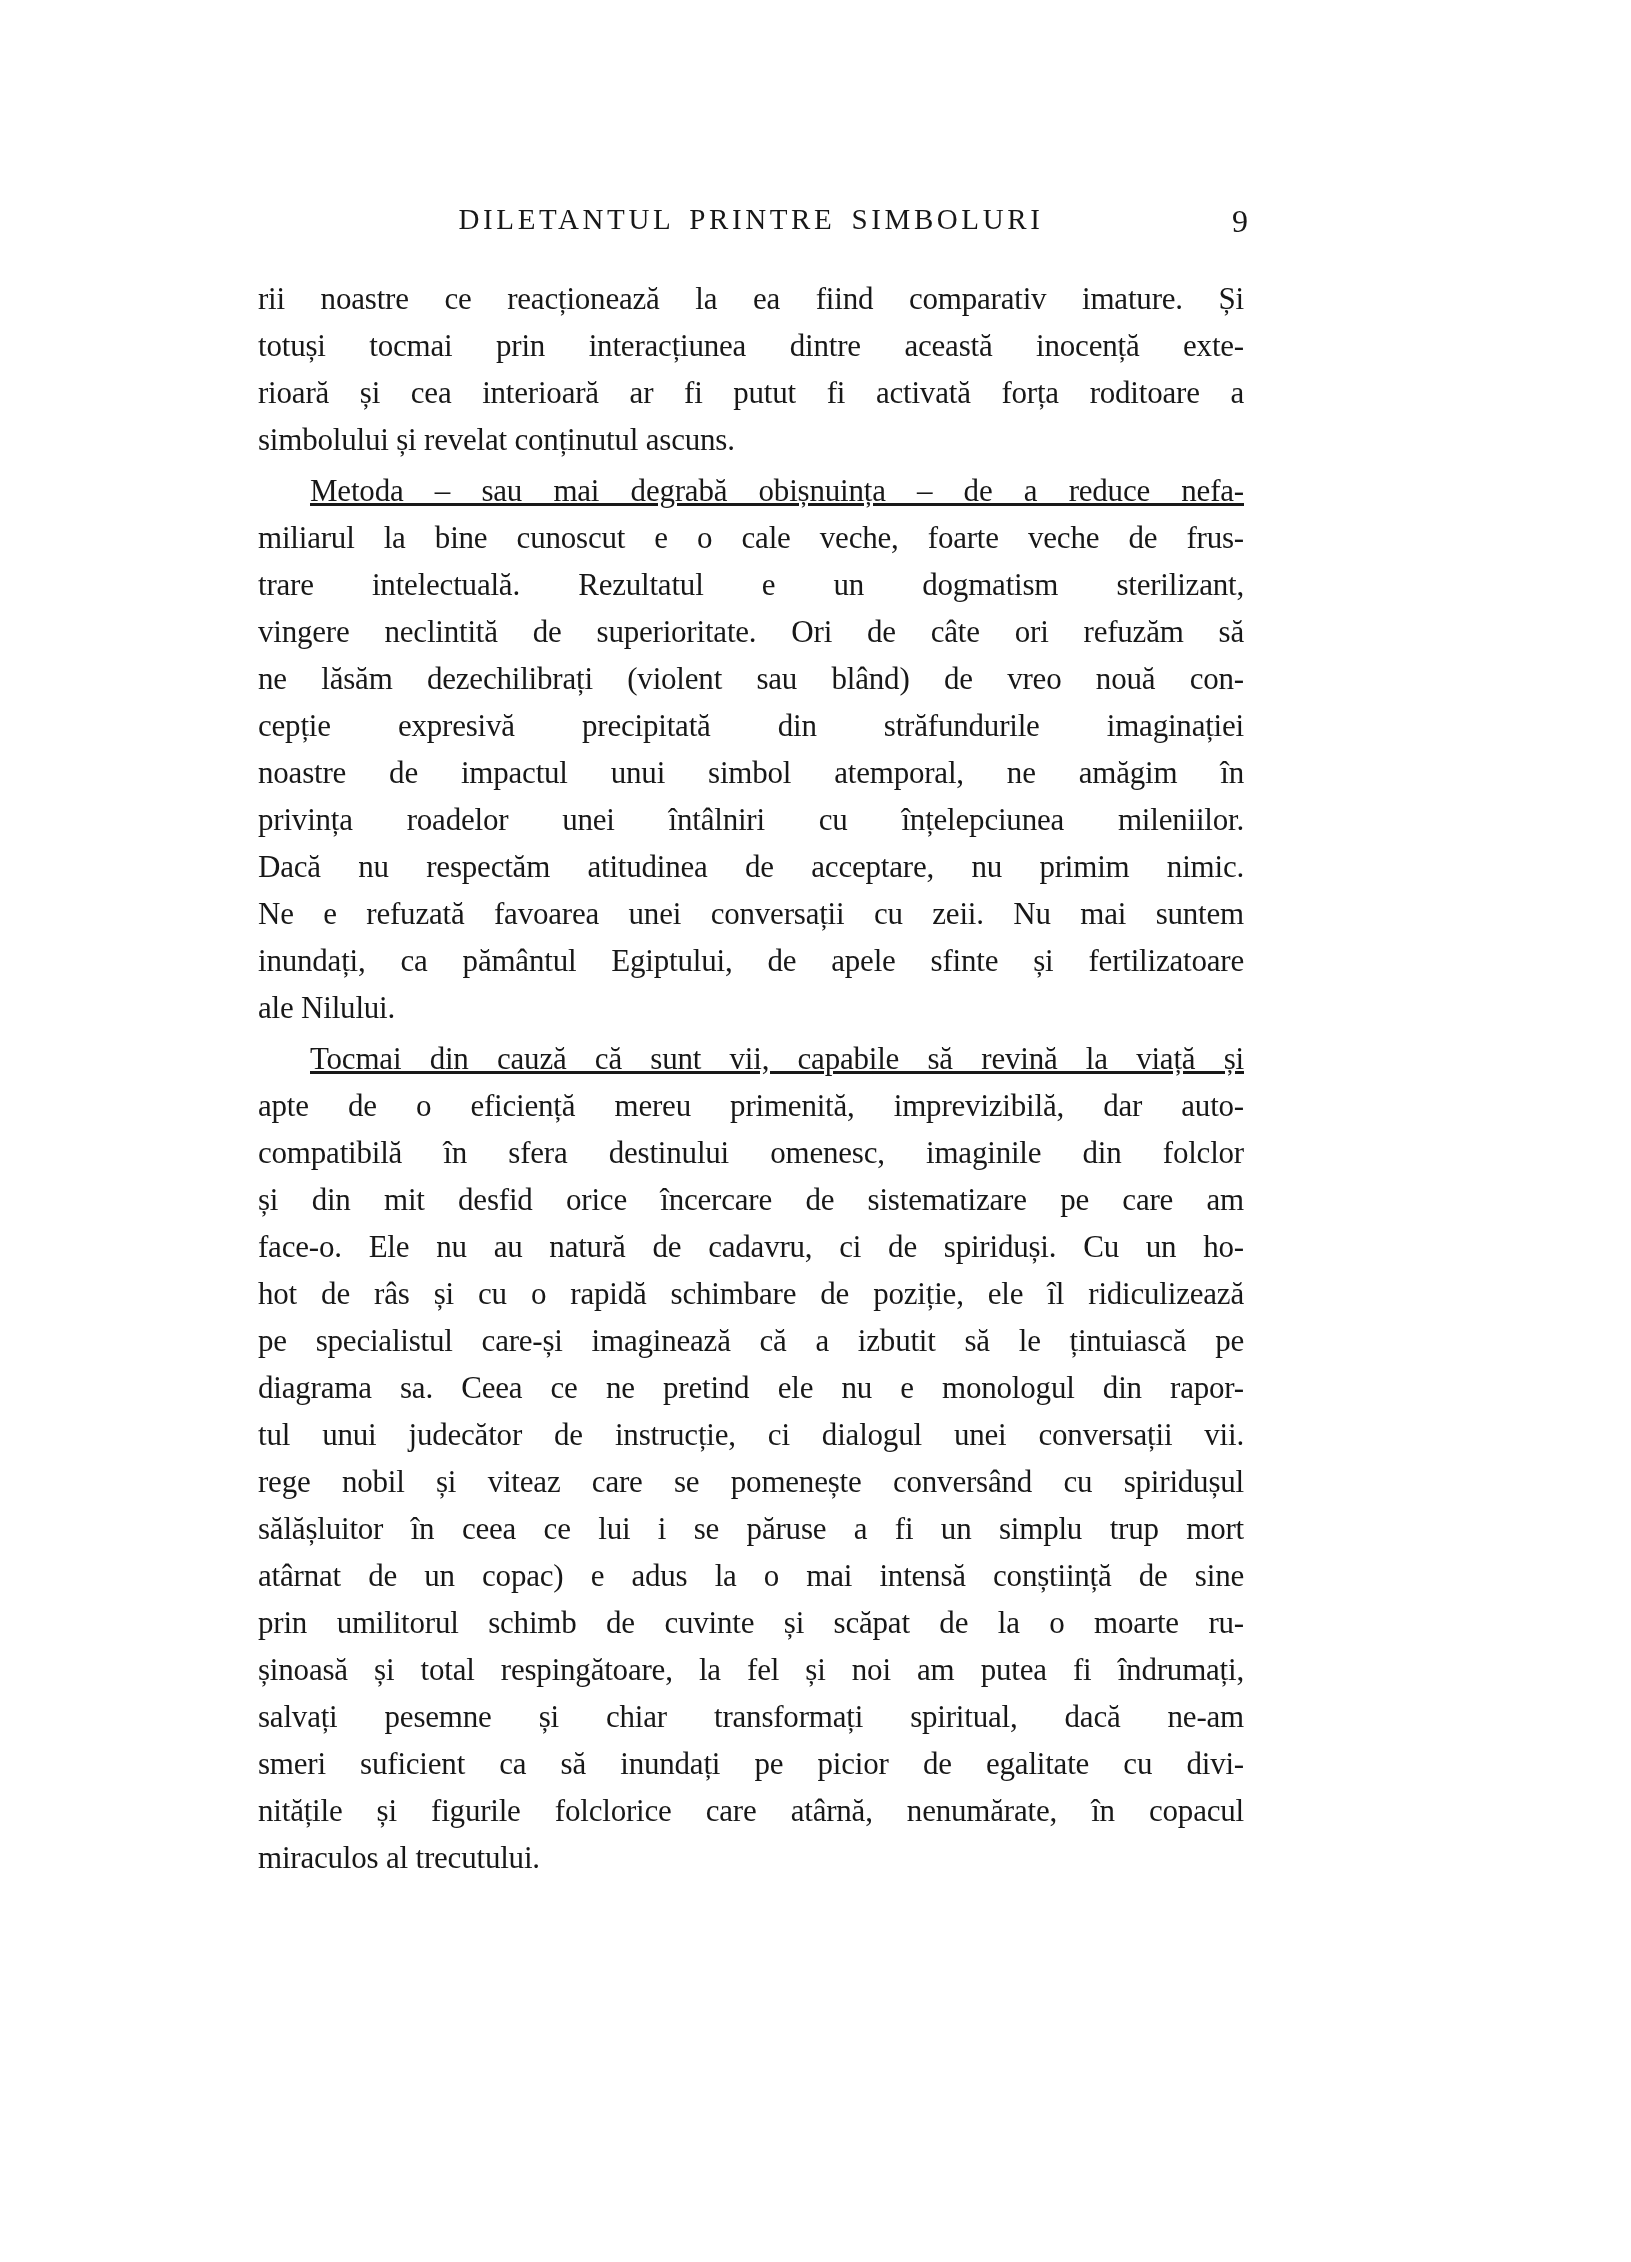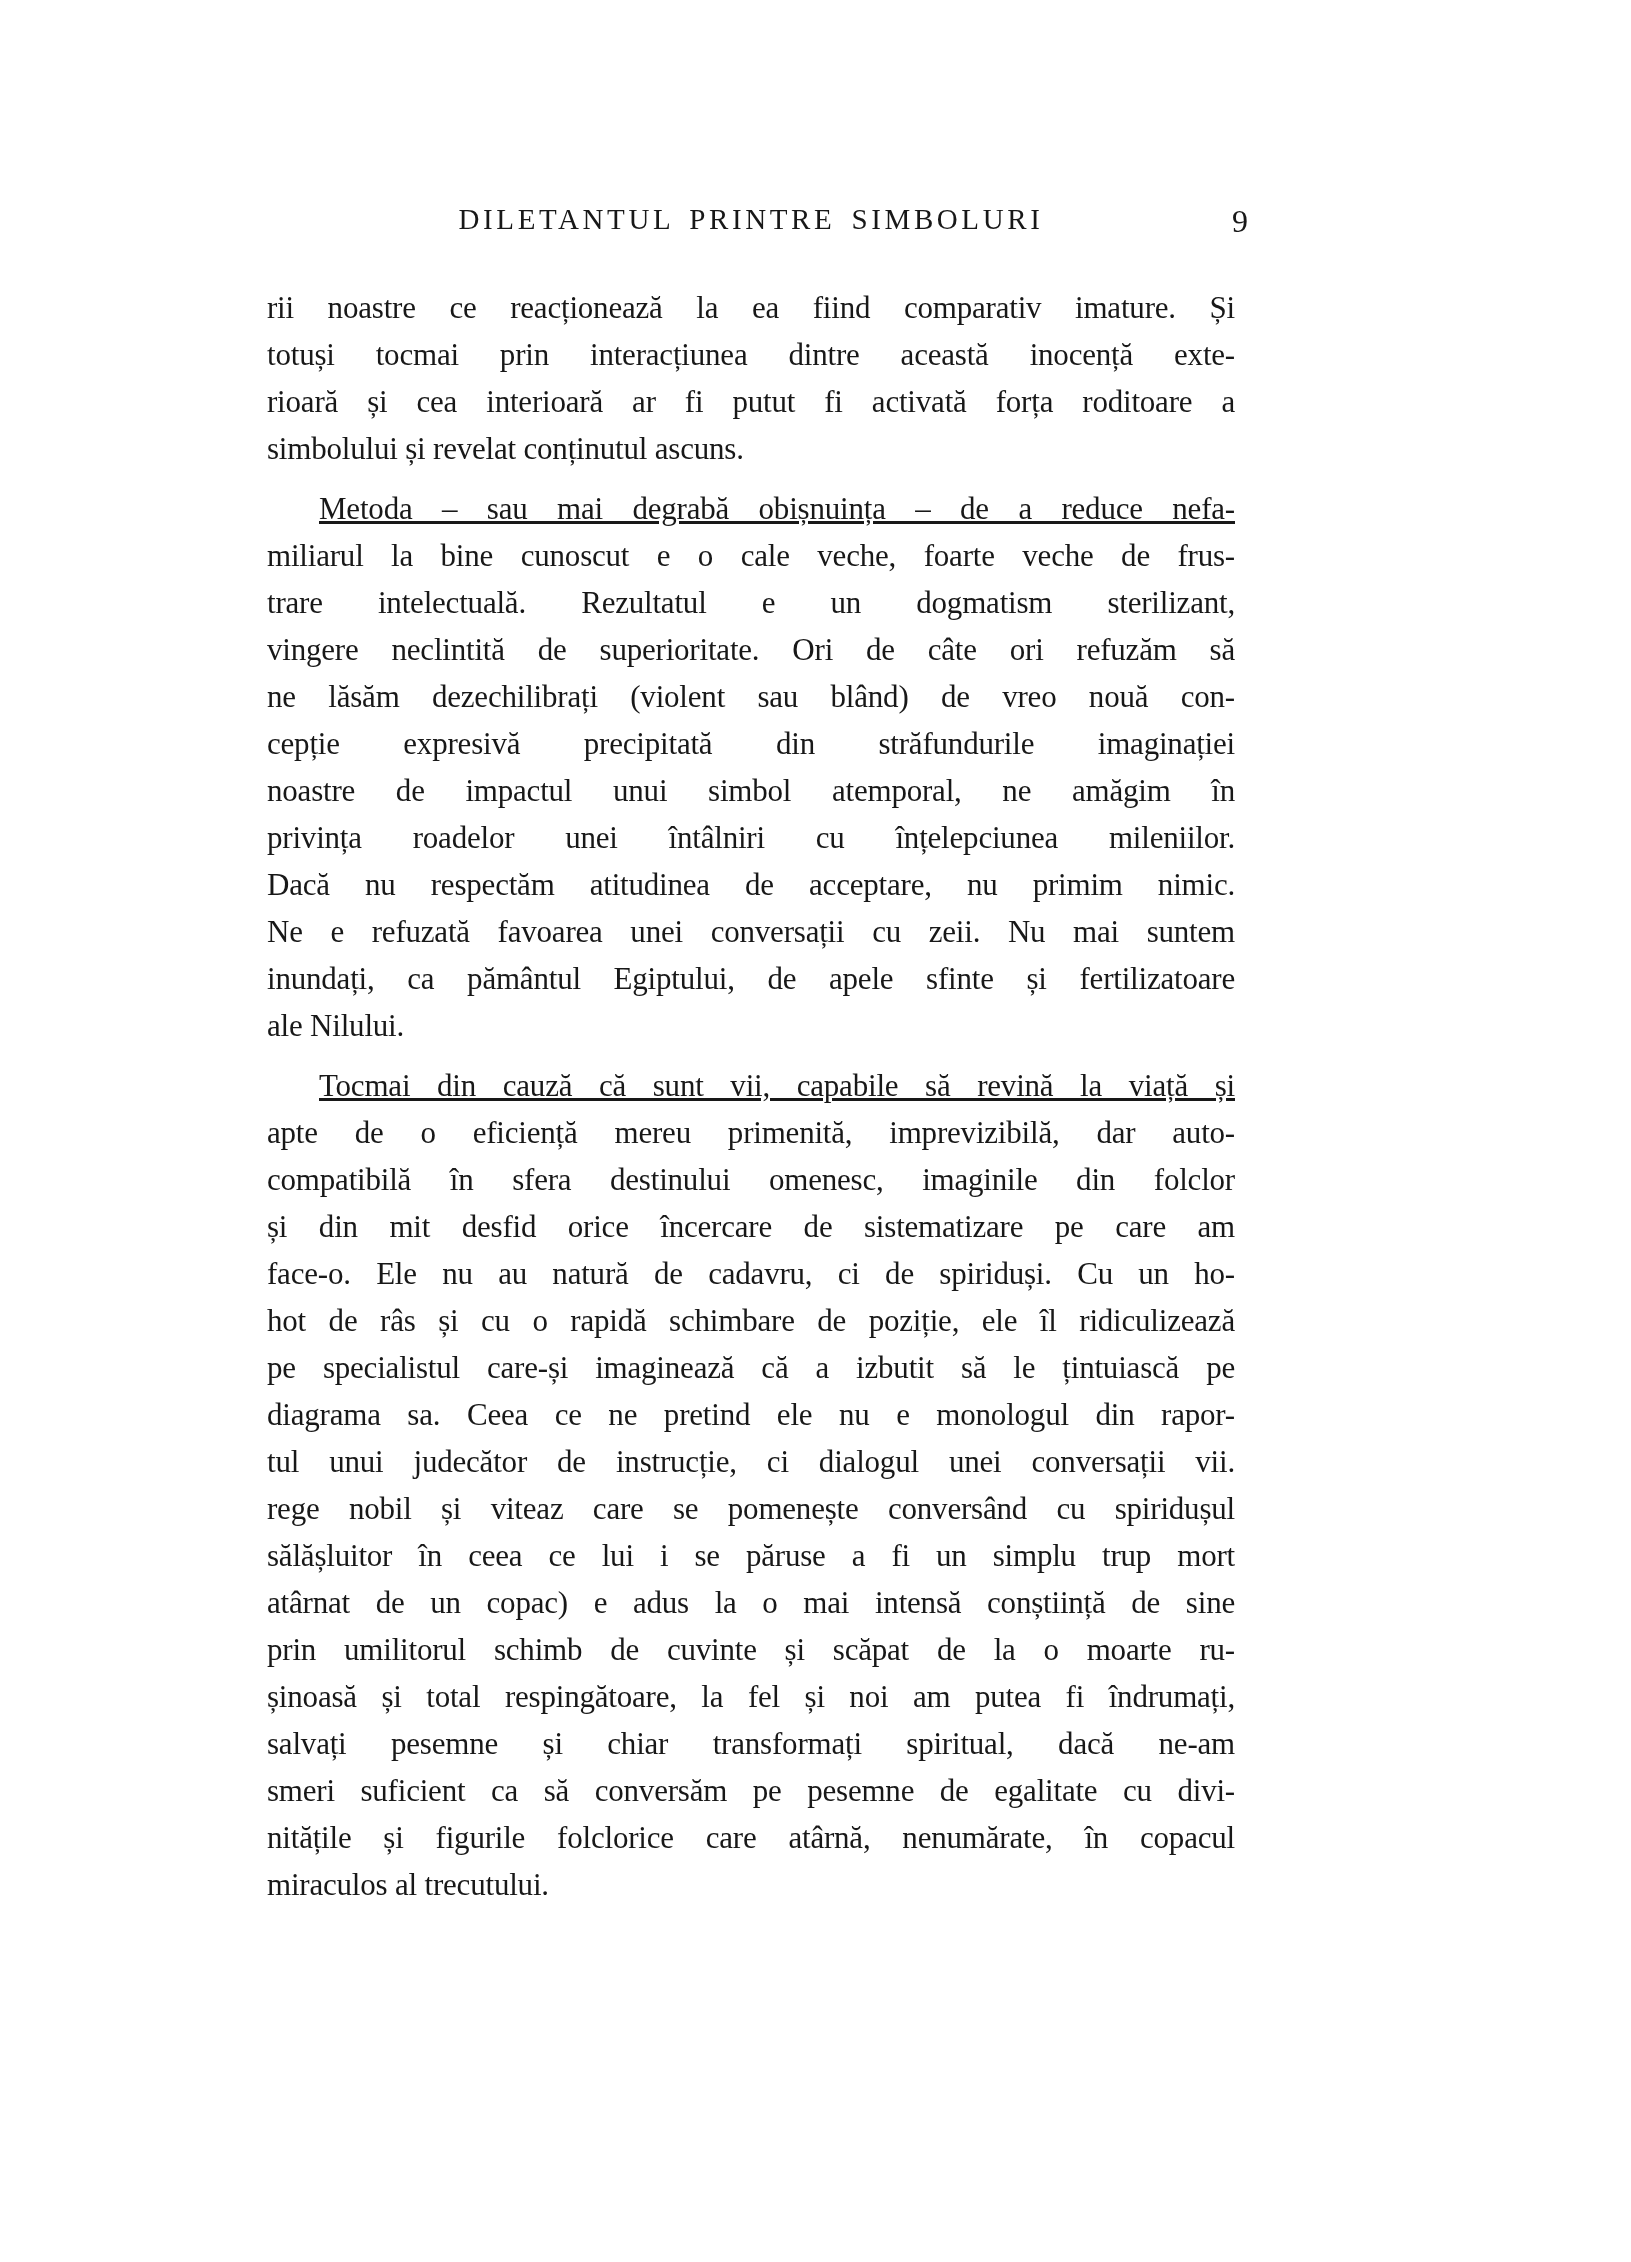--- a/index.html
+++ b/index.html
@@ -42,21 +42,21 @@
   }
   .body-text {
     position: absolute;
     top: 271px;
     left: 254px;
     width: 994px;
     font-size: 31px;
     line-height: 47px;
     letter-spacing: -0.2px;
   }
-  .paragraph { margin: 13px; padding: 0; }
+  .paragraph { margin: 4px; padding: 0; }
   .line {
     text-align: justify;
     text-align-last: justify;
     white-space: normal;
   }
   .line.para-end {
     text-align-last: left;
   }
   .line.indent {
     text-indent: 52px;
@@ -101,19 +101,19 @@
         <div class="line">hot de râs și cu o rapidă schimbare de poziție, ele îl ridiculizează</div>
         <div class="line">pe specialistul care-și imaginează că a izbutit să le țintuiască pe</div>
         <div class="line">diagrama sa. Ceea ce ne pretind ele nu e monologul din rapor-</div>
         <div class="line">tul unui judecător de instrucție, ci dialogul unei conversații vii.</div>
         <div class="line">rege nobil și viteaz care se pomenește conversând cu spiridușul</div>
         <div class="line">sălășluitor în ceea ce lui i se păruse a fi un simplu trup mort</div>
         <div class="line">atârnat de un copac) e adus la o mai intensă conștiință de sine</div>
         <div class="line">prin umilitorul schimb de cuvinte și scăpat de la o moarte ru-</div>
         <div class="line">șinoasă și total respingătoare, la fel și noi am putea fi îndrumați,</div>
         <div class="line">salvați pesemne și chiar transformați spiritual, dacă ne-am</div>
-        <div class="line">smeri suficient ca să conversăm pe pesemne de egalitate cu divi-</div>
+        <div class="line">smeri suficient ca să inundați pe picior de egalitate cu divi-</div>
         <div class="line">nitățile și figurile folclorice care atârnă, nenumărate, în copacul</div>
         <div class="line para-end">miraculos al trecutului.</div>
       </div>
     </div>
 </div>
 
 
 </body></html>

